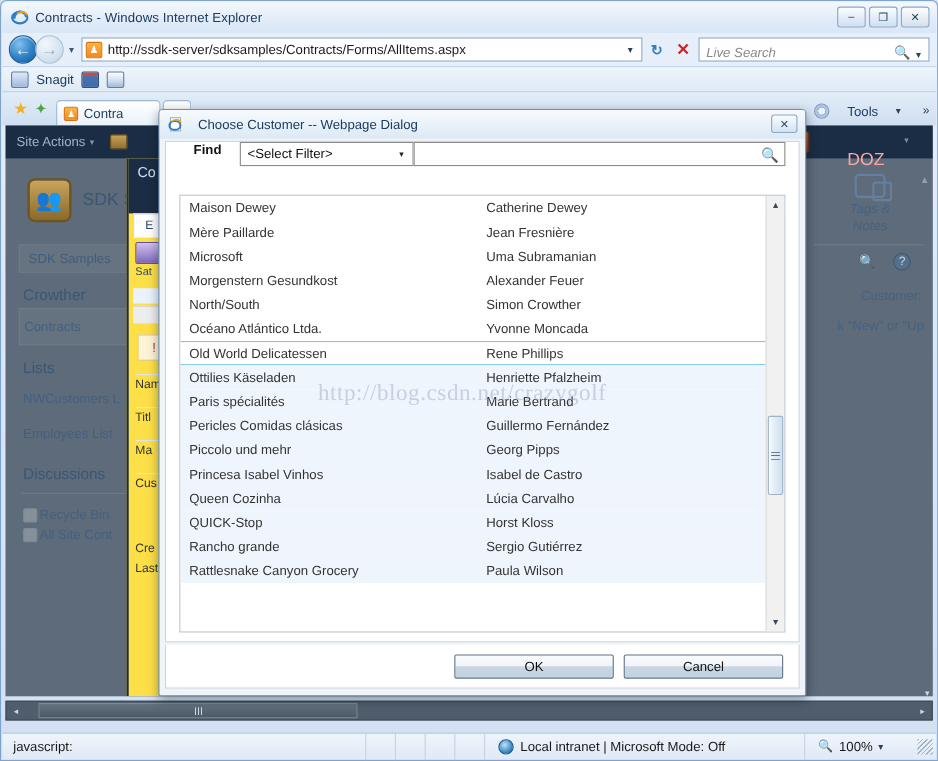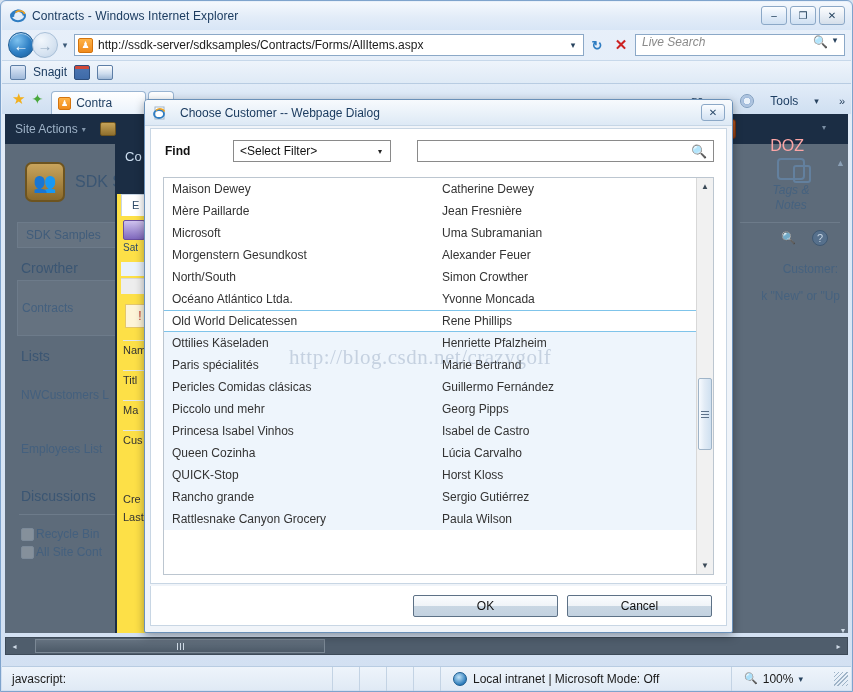--- a/index.html
+++ b/index.html
@@ -76,21 +76,21 @@
   .url-drop { width: 16px; text-align:center; color:#27425e; font-size:9px; }
   .refresh-btn, .stop-btn {
     width: 22px; height: 22px; margin-left: 2px; flex:none;
     display:flex; align-items:center; justify-content:center;
     font-size: 13px; font-weight: bold;
   }
   .refresh-btn { color:#2f7dc2; }
   .stop-btn { color:#cc2222; font-size: 15px; }
   .searchbox {
     width: 210px; height: 22px; background:#fff; border:1px solid #8ba8c7;
-    display:flex; align-items:flex-start; padding:0 2px 0 6px; margin-left: 3px; flex:none;
+    display:flex; align-items:flex-end; padding:0 2px 0 6px; margin-left: 3px; flex:none;
   }
   .search-ph { flex:1; color:#8a8a8a; font-style: italic; font-size: 12px; }
   .mag { color:#2a6fb0; font-size: 12px; }
   .search-drop { width: 14px; text-align:center; color:#27425e; font-size:9px; }
 
   
   .snagitbar {
     position: absolute; left:1px; top:59px; right:1px; height: 24px;
     display:flex; align-items:center; padding-left: 8px; gap: 7px;
     border-top: 1px solid #c7d8ea; border-bottom: 1px solid #b8cce2;
@@ -168,21 +168,21 @@
     display:flex; align-items:center; justify-content:center;
   }
   .sp-logo .fig { color:#3a4d63; font-size: 19px; }
   .sp-title { position:absolute; left: 70px; top: 29px; font-size: 16px; color:#3b5673; }
   .sp-quick { position:absolute; left: 12px; top: 78px; width: 138px; font-size: 12px; }
   .sp-qbox {
     border:1px solid #6d7b8a; background: rgba(255,255,255,.06);
     padding: 5px 8px; color:#415d7b; margin-bottom: 10px;
   }
   .sp-group-title { color:#3b5673; font-size: 14px; margin: 12px 0 4px 4px; }
-  .sp-link { color:#44607e; padding: 20px 4px; }
+  .sp-link { color:#44607e; padding: 9px 4px; }
   .sp-link.boxed { border:1px solid #6d7b8a; background: rgba(255,255,255,.05); }
   .sp-divider { height:1px; background:#6d7b8a; margin: 10px 2px; }
   .sp-bottom-link { color:#44607e; display:flex; align-items:center; gap:2px; padding: 2px 4px; }
   .sp-bico { width:13px;height:13px;background:rgba(255,255,255,.25);border:1px solid #7c8a99;border-radius:2px; }
 
   .sp-right {
     position: absolute; right: 0; top: 30px; width: 118px; bottom: 0; color:#46627f;
   }
   .sp-rb { position:absolute; right: 14px; top: 14px; width: 86px; text-align:center;font-style:italic; }
   .sp-tagico {
@@ -244,21 +244,21 @@
     border: 1px solid #8ba8c7; border-radius: 3px;
     background: linear-gradient(180deg,#fbfdff,#e4eef9 55%,#d2e1f2);
     display:flex; align-items:center; justify-content:center;
     font-size: 10px; color:#2b4a6b;
   }
   .dlg-body {
     position:absolute; left:5px; top:28px; right:5px; bottom: 48px;
     background: #fff; border: 1px solid #c8d6e4;
   }
   .find-row {
-    display:flex; align-items:center; height: 44px; padding: 0 12px 0 14px; gap: 26px;
+    display:flex; align-items:flex-start; height: 44px; padding: 0 12px 0 25px; gap: 0;
   }
   .find-label { font-weight: bold; color:#111; font-size:12px; width: 42px; }
   .filter-select {
     width: 158px; height: 22px; border:1px solid #8a8a8a; background:#fff;
     display:flex; align-items:center; padding: 0 2px 0 6px; font-size:12px; color:#111;
   }
   .filter-select .sel-txt{flex:1;}
   .filter-select .sel-arrow{width:16px;text-align:center;font-size:8px;color:#222;}
   .find-input {
     flex: 1; height: 22px; border:1px solid #8a8a8a; background:#fff;

